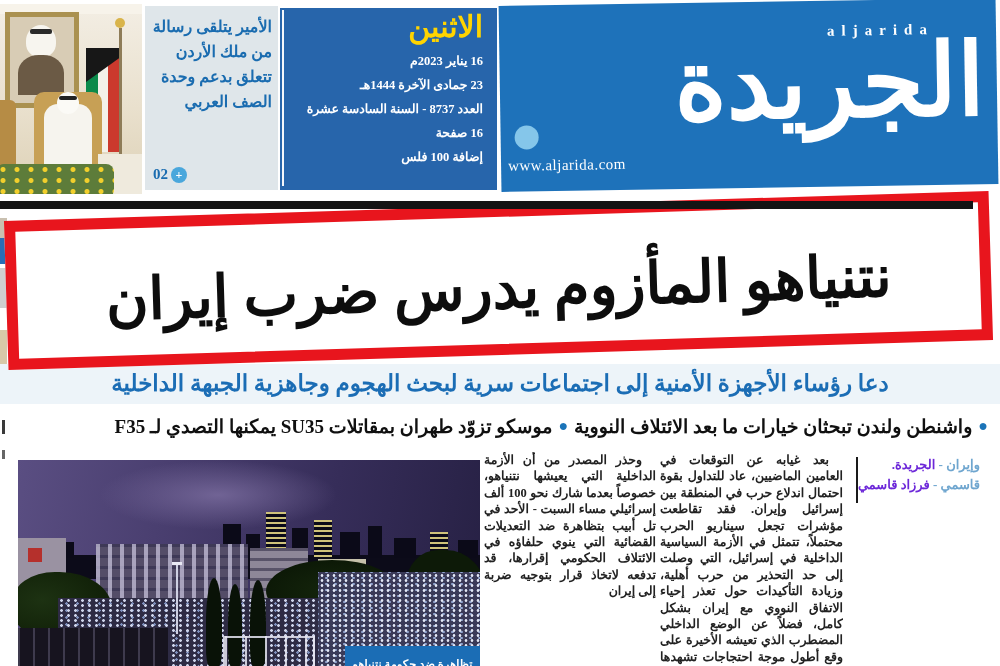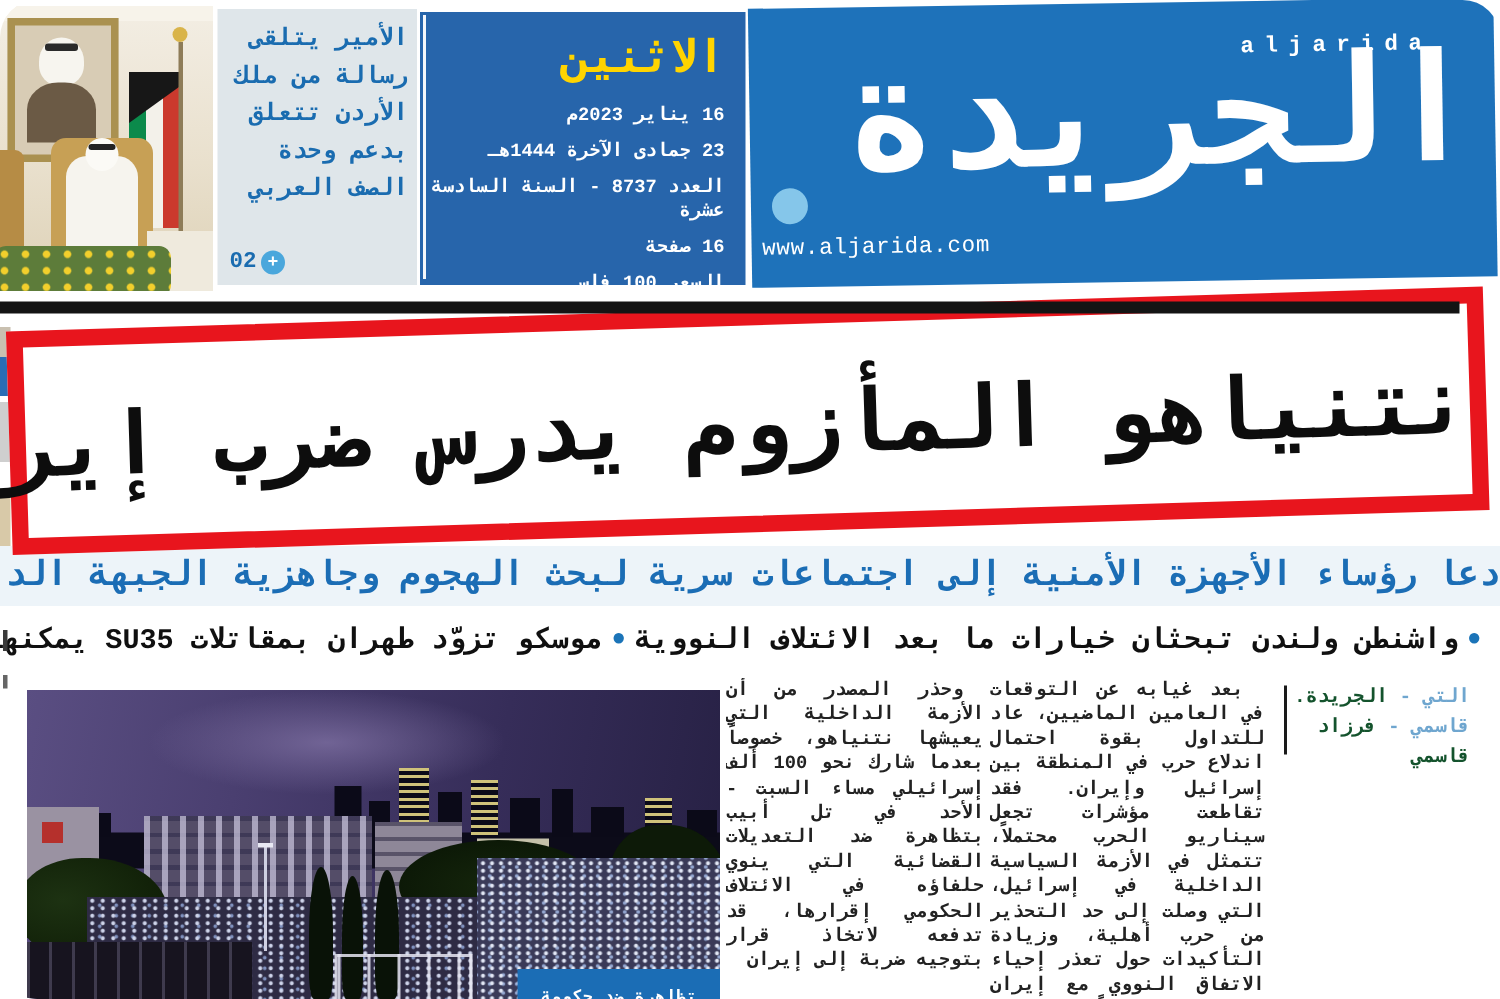--- a/index.html
+++ b/index.html
@@ -1,17 +1,17 @@
 <!DOCTYPE html>
 <html lang="ar"><head>
 <meta charset="utf-8">
 <style>
   html,body{margin:0;padding:0;background:#ffffff;}
   .page{position:relative;width:1000px;height:666px;overflow:hidden;background:#fff;
-        font-family:Liberation Mono, monospace;border-radius:25px;}
+        font-family:Liberation Serif, serif;}
 
   
   .emir-photo{position:absolute;left:0;top:4px;width:142px;height:190px;overflow:hidden;
     background:linear-gradient(180deg,#f3eee4 0%,#e9e0cd 55%,#ddd1b6 100%);}
   .ceiling{position:absolute;left:0;top:0;width:142px;height:10px;background:#f7f3ea;}
   .portrait{position:absolute;left:5px;top:8px;width:64px;height:86px;background:#d8ccb5;border:5px solid #aa9150;}
   .portrait-head{position:absolute;left:16px;top:8px;width:30px;height:32px;background:#f7f5ef;border-radius:50% 50% 42% 42%;}
   .portrait-agal{position:absolute;left:20px;top:12px;width:22px;height:5px;background:#2a2a2a;border-radius:2px;}
   .portrait-robe{position:absolute;left:8px;top:38px;width:46px;height:40px;background:#6b5a45;border-radius:45% 45% 0 0;}
   .flag-cloth{position:absolute;left:86px;top:44px;width:34px;height:104px;
@@ -32,21 +32,21 @@
   .promo-panel{position:absolute;left:145px;top:6px;width:133px;height:184px;background:#dfe6ea;}
   .promo-text{position:absolute;right:6px;top:8px;width:121px;direction:rtl;text-align:right;
     color:#1a6cb0;font-weight:bold;font-size:16px;line-height:25px;}
   .promo-ref{position:absolute;left:8px;bottom:7px;display:flex;align-items:center;gap:3px;}
   .promo-num{color:#1a6cb0;font-weight:bold;font-size:15px;}
   .plus-circle{width:16px;height:16px;border-radius:50%;background:#4aa7dc;color:#fff;display:flex;
     align-items:center;justify-content:center;font-size:12px;font-weight:bold;line-height:1;}
 
   .date-panel{position:absolute;left:280px;top:8px;width:217px;height:182px;background:#2765ab;direction:rtl;}
   .date-rule{position:absolute;left:2px;top:2px;bottom:4px;width:2px;background:rgba(255,255,255,.95);}
-  .day{padding:17px 14px 2px 0;color:#ffd400;font-weight:bold;font-size:30px;line-height:1.1;text-align:right;}
+  .day{padding:2px 14px 2px 0;color:#ffd400;font-weight:bold;font-size:30px;line-height:1.1;text-align:right;}
   .dl{padding-right:14px;margin-top:8px;color:#fff;font-weight:bold;font-size:12.5px;text-align:right;}
 
   .masthead{position:absolute;left:500px;top:2px;width:497px;height:186px;background:#1e72ba;
     transform:rotate(-0.9deg);transform-origin:center;}
   .brand-ar{position:absolute;right:12px;top:18px;color:#fff;font-weight:bold;font-size:100px;line-height:1.3;direction:rtl;}
   .brand-en{position:absolute;left:328px;top:22px;color:#fff;font-size:15px;letter-spacing:7px;font-weight:bold;}
   .brand-dot{position:absolute;left:14px;top:120px;width:24px;height:24px;border-radius:50%;background:#85c6ea;}
   .website{position:absolute;left:7px;top:152px;color:#fff;font-size:15px;letter-spacing:.5px;}
 
   
@@ -60,21 +60,21 @@
     line-height:40px;text-align:center;direction:rtl;white-space:nowrap;}
   .deck1-band span{color:#1b6db5;font-weight:bold;font-size:23px;}
   .deck2{position:absolute;left:0;top:404px;width:994px;height:44px;line-height:44px;direction:rtl;
     text-align:right;padding-right:6px;white-space:nowrap;overflow:hidden;color:#101010;font-weight:bold;font-size:19px;}
   .blt{color:#1b74b8;font-size:16px;margin:0 6px;vertical-align:2px;}
 
   
   .byline{position:absolute;right:20px;top:455px;width:125px;direction:rtl;text-align:right;
     font-size:13px;font-weight:bold;line-height:20px;}
   .byline .city{color:#6fa6cf;}
-  .byline .src{color:#14532d;}
+  .byline .src{color:#6d28d9;}
   .byline-rule{position:absolute;left:856px;top:457px;width:2px;height:46px;background:#1a1a1a;}
 
   .col{position:absolute;top:452px;height:214px;overflow:hidden;direction:rtl;text-align:justify;
     color:#222;font-size:12.5px;line-height:16.4px;font-weight:bold;}
   .col p{margin:0;text-indent:14px;}
   .col1{left:660px;width:183px;}
   .col2{left:484px;width:172px;}
 
   
   .protest-photo{position:absolute;left:18px;top:460px;width:462px;height:206px;overflow:hidden;
@@ -161,21 +161,21 @@
         </span>
     </div>
   </div>
 
   <div class="date-panel">
     <div class="day">الاثنين</div>
     <div class="dl">16 يناير 2023م</div>
     <div class="dl">23 جمادى الآخرة 1444هـ</div>
     <div class="dl">العدد 8737 - السنة السادسة عشرة</div>
     <div class="dl">16 صفحة</div>
-    <div class="dl">السعر 100 فلس</div>
+    <div class="dl">إضافة 100 فلس</div>
     <div class="date-rule"></div>
   </div>
 
   <div class="masthead">
     <div class="brand-en">aljarida</div>
     <div class="brand-ar">الجريدة</div>
     <div class="brand-dot"></div>
     <div class="website">www.aljarida.com</div>
   </div>
 
@@ -186,21 +186,21 @@
 
   <div class="deck1-band">
     <span>دعا رؤساء الأجهزة الأمنية إلى اجتماعات سرية لبحث الهجوم وجاهزية الجبهة الداخلية</span>
   </div>
 
   <div class="deck2">
     <span class="blt">●</span><span>واشنطن ولندن تبحثان خيارات ما بعد الائتلاف النووية</span><span class="blt">●</span><span>موسكو تزوّد طهران بمقاتلات SU35 يمكنها التصدي لـ F35</span>
   </div>
 
   <div class="byline">
-    <div><span class="city">التي - </span><span class="src">الجريدة.</span></div>
+    <div><span class="city">وإيران - </span><span class="src">الجريدة.</span></div>
     <div><span class="city">قاسمي - </span><span class="src">فرزاد قاسمي</span></div>
   </div>
   <div class="byline-rule"></div>
 
   <div class="col col1">
     <p>بعد غيابه عن التوقعات في العامين الماضيين، عاد للتداول بقوة احتمال اندلاع حرب في المنطقة بين إسرائيل وإيران. فقد تقاطعت مؤشرات تجعل سيناريو الحرب محتملاً، تتمثل في الأزمة السياسية الداخلية في إسرائيل، التي وصلت إلى حد التحذير من حرب أهلية، وزيادة التأكيدات حول تعذر إحياء الاتفاق النووي مع إيران بشكل كامل، فضلاً عن الوضع الداخلي المضطرب الذي تعيشه الأخيرة على وقع أطول موجة احتجاجات تشهدها منذ ثمانينيات القرن المنصرم، إضافة إلى تحركات عسكرية في طهران وتل أبيب.</p>
   </div>
   <div class="col col2">
     <p>وحذر المصدر من أن الأزمة الداخلية التي يعيشها نتنياهو، خصوصاً بعدما شارك نحو 100 ألف إسرائيلي مساء السبت - الأحد في تل أبيب بتظاهرة ضد التعديلات القضائية التي ينوي حلفاؤه في الائتلاف الحكومي إقرارها، قد تدفعه لاتخاذ قرار بتوجيه ضربة إلى إيران</p>
   </div>

